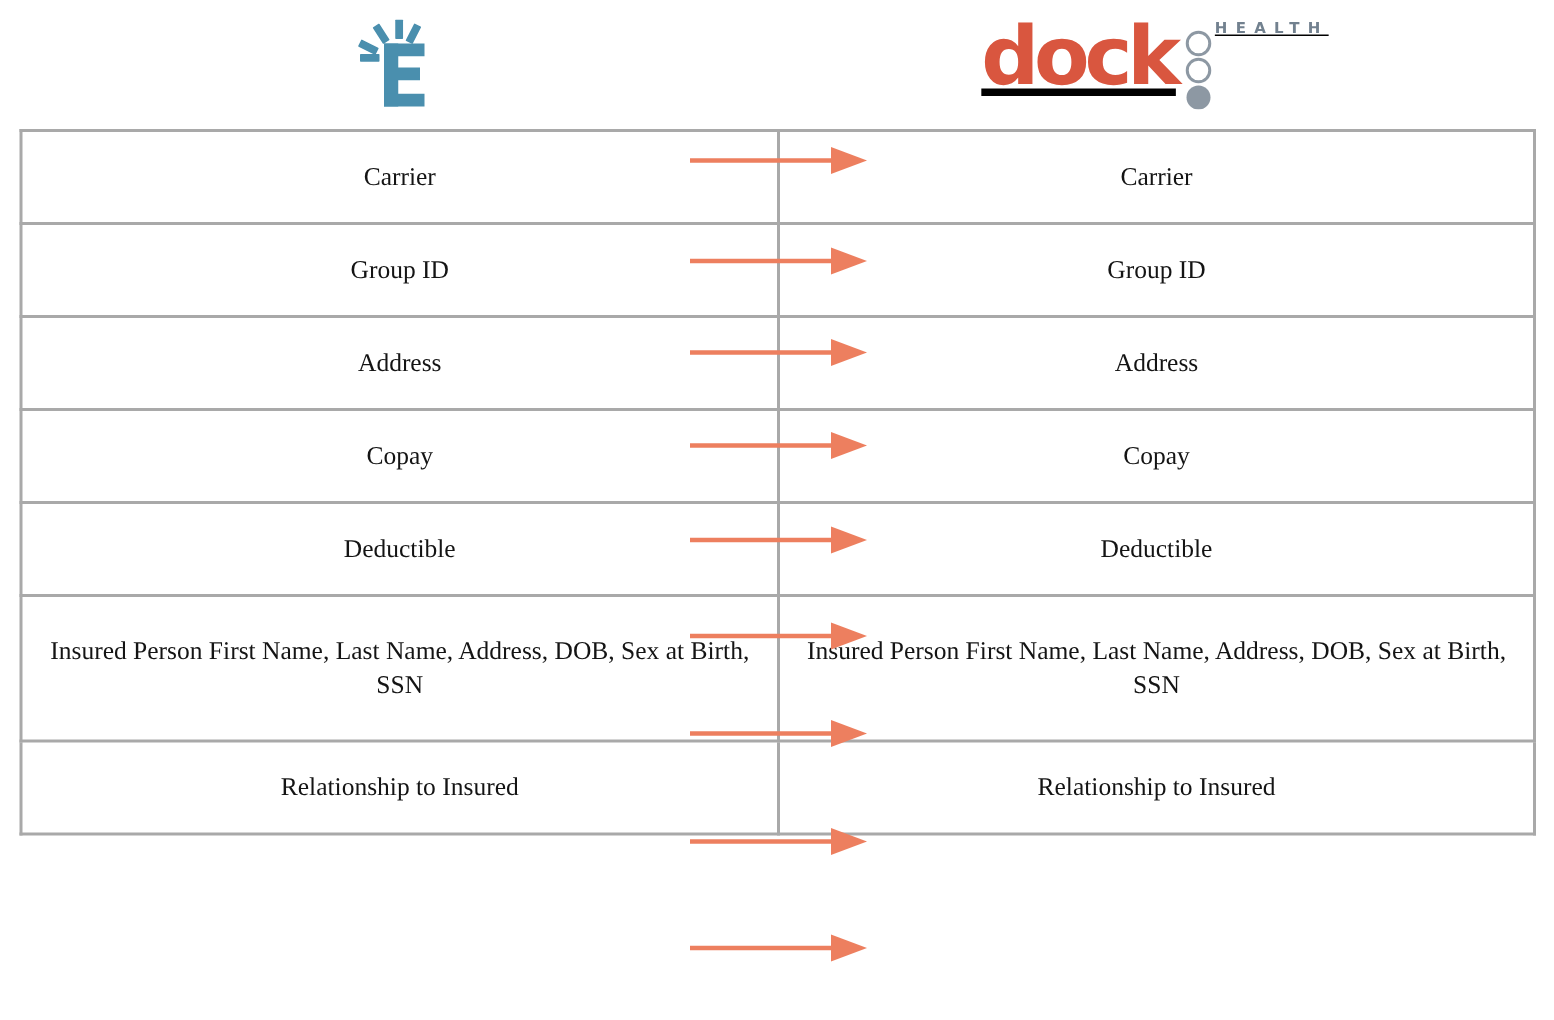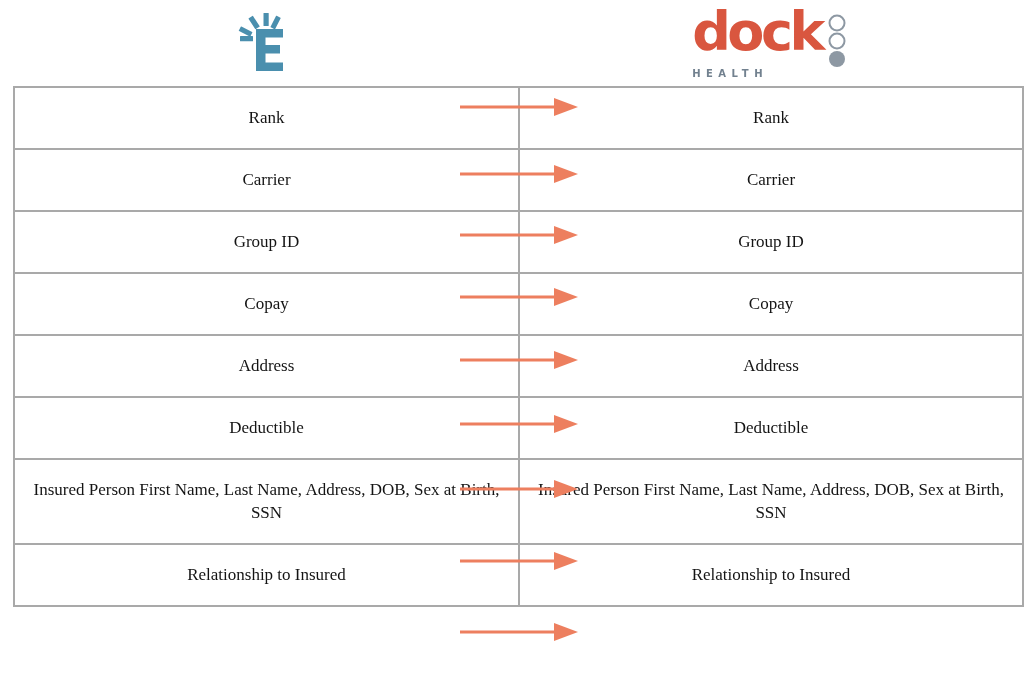--- a/index.html
+++ b/index.html
@@ -44,23 +44,24 @@
   
   .epic-logo {
     width: 62px;
     height: 60px;
     display: block;
   }
 
   
   .dock-logo {
     display: flex;
-    flex-direction: column;
+    flex-direction: row;
     align-items: flex-start;
     line-height: 1;
+    text-decoration: underline;
   }
   .dock-logo-top {
     display: flex;
     align-items: flex-start;
   }
   .dock-wordmark {
     font-family: "DejaVu Sans", sans-serif;
     font-weight: bold;
     font-size: 54px;
     line-height: 0.92;
@@ -98,21 +99,21 @@
     font-family: "Liberation Serif", "DejaVu Serif", serif;
     font-size: 17px;
     color: #141414;
     line-height: 1.35;
     padding: 4px 10px;
     background: #ffffff;
   }
   .map-table td.col-left  { width: 505px; }
   .map-table td.col-right { width: 504px; }
   .map-table tr.row-std td  { height: 62px; }
-  .map-table tr.row-tall td { height: 85px; }
+  .map-table tr.row-tall td { height: 97px; }
 
   
   .arrow-layer {
     position: absolute;
     left: 0;
     top: 0;
     width: 1036px;
     height: 680px;
     pointer-events: none;
   }
@@ -161,38 +162,34 @@
         </div>
         <span class="dock-sub">HEALTH</span>
       </div>
     </div>
 
   </div>
 
   <table class="map-table">
     <tbody>
         <tr class="row-std">
-          <td class="col-left">Rank</td>
-          <td class="col-right">Rank</td>
-        </tr>
-        <tr class="row-std">
           <td class="col-left">Carrier</td>
           <td class="col-right">Carrier</td>
         </tr>
         <tr class="row-std">
           <td class="col-left">Group ID</td>
           <td class="col-right">Group ID</td>
         </tr>
         <tr class="row-std">
+          <td class="col-left">Address</td>
+          <td class="col-right">Address</td>
+        </tr>
+        <tr class="row-std">
           <td class="col-left">Copay</td>
           <td class="col-right">Copay</td>
-        </tr>
-        <tr class="row-std">
-          <td class="col-left">Address</td>
-          <td class="col-right">Address</td>
         </tr>
         <tr class="row-std">
           <td class="col-left">Deductible</td>
           <td class="col-right">Deductible</td>
         </tr>
         <tr class="row-tall">
           <td class="col-left">Insured Person First Name, Last Name, Address, DOB, Sex at Birth, SSN</td>
           <td class="col-right">Insured Person First Name, Last Name, Address, DOB, Sex at Birth, SSN</td>
         </tr>
         <tr class="row-std">

